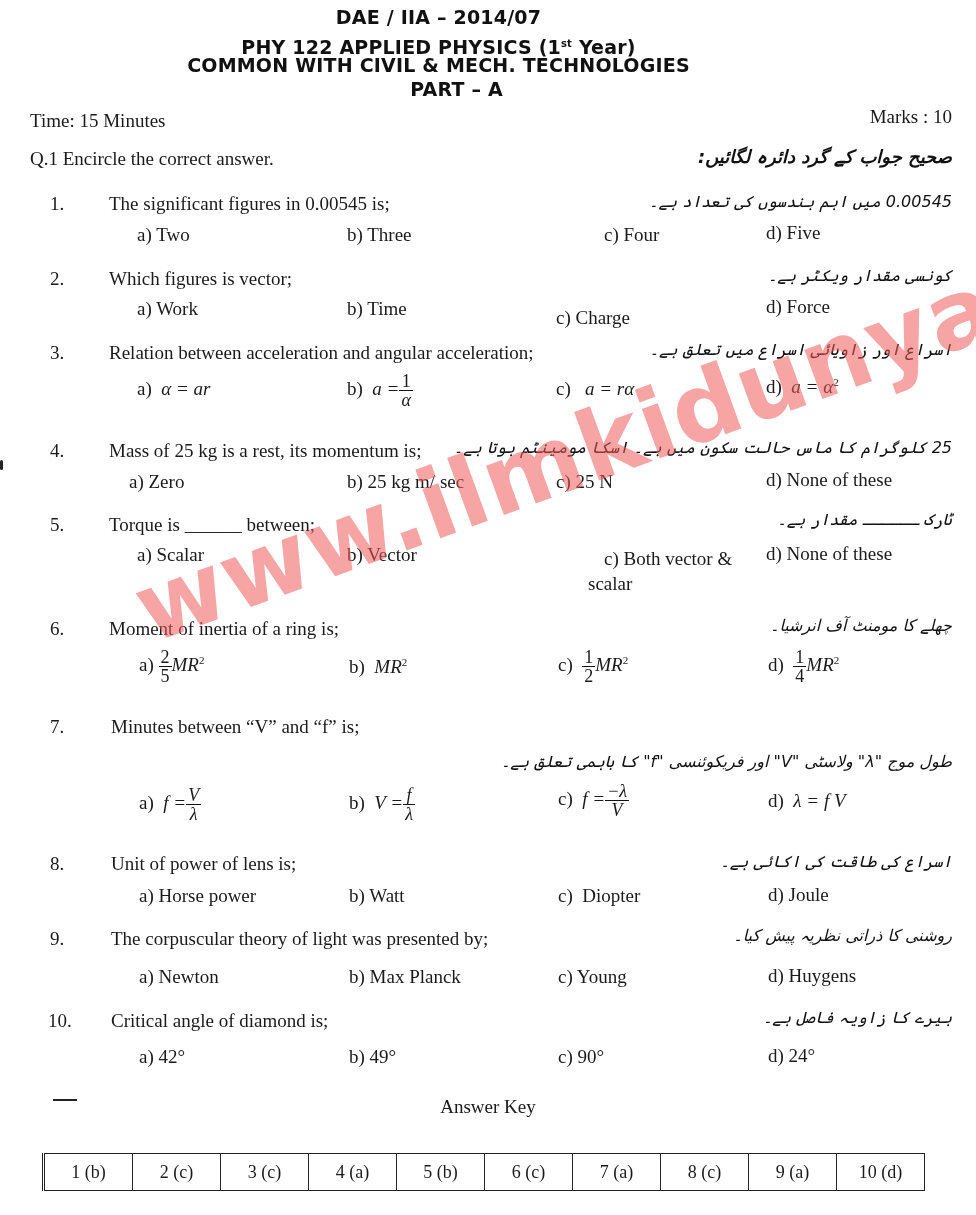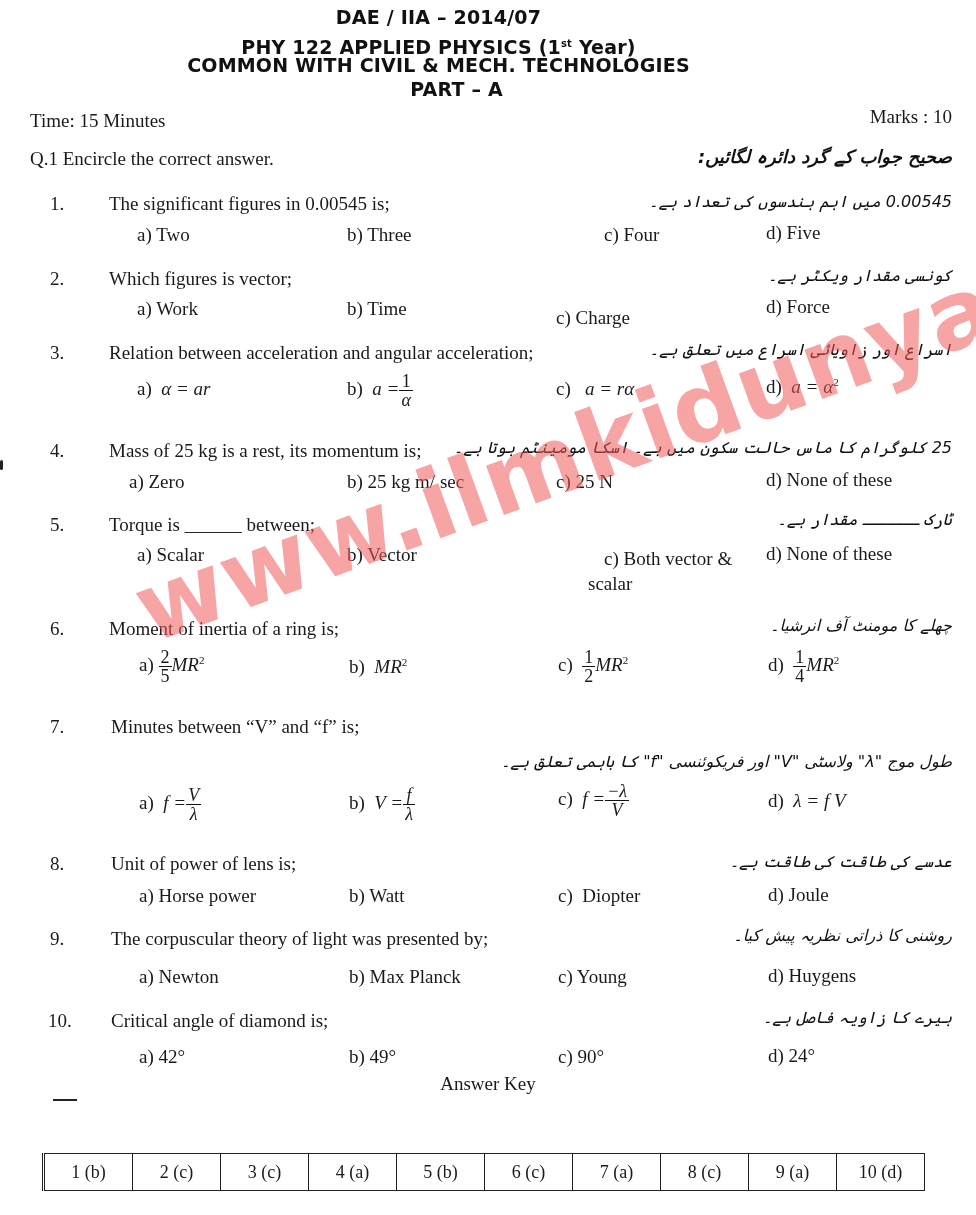--- a/index.html
+++ b/index.html
@@ -15,21 +15,21 @@
   .opt { font-size: 19px; }
   .math { font-style: italic; }
   .frac { display: inline-block; vertical-align: middle; text-align: center; line-height: 1; font-style: normal; }
   .frac .num { display: block; padding: 0 2px; border-bottom: 1px solid #111; font-size: 18px; }
   .frac .den { display: block; padding: 0 2px; font-size: 18px; }
   .frac i { font-style: italic; }
   .watermark { position: absolute; left: 120px; top: 560px; font-family: "DejaVu Sans", sans-serif;
                font-weight: bold; font-size: 96px; color: rgba(240, 90, 90, 0.55);
                transform: rotate(-20deg); transform-origin: left top; white-space: nowrap;
                letter-spacing: 1px; pointer-events: none; }
-  .key-title { position: absolute; top: 1073px; left: 0; width: 976px; text-align: center; font-size: 19px; }
+  .key-title { position: absolute; top: 1096px; left: 0; width: 976px; text-align: center; font-size: 19px; }
   .key-table { position: absolute; left: 44px; top: 1153px; border-collapse: collapse; }
   .key-table td { border: 1.5px solid #222; width: 87px; height: 36px; text-align: center;
                   font-size: 18px; padding: 0; }
   .key-bracket { position: absolute; left: 42px; top: 1153px; width: 4px; height: 38px;
                  border-left: 1.5px solid #222; }
   .dash { position: absolute; left: 53px; top: 1099px; width: 24px; height: 2px; background: #222; }
   .side-mark { position: absolute; left: 0; top: 460px; width: 3px; height: 10px; background:#222; border-radius: 2px; }
 </style>
 </head>
 <body>
@@ -112,21 +112,21 @@
   <div class="abs urdu" style="right:24px; top:752px;">طول موج "λ" ولاسٹی "V" اور فریکوئنسی "f" کا باہمی تعلق ہے۔</div>
   <div class="abs opt" style="left:139px; top:786px;"><span>a)</span>&nbsp; <span class="math">f =</span><span class="frac"><span class="num"><i>V</i></span><span class="den"><i>λ</i></span></span></div>
   <div class="abs opt" style="left:349px; top:786px;"><span>b)</span>&nbsp; <span class="math">V =</span><span class="frac"><span class="num"><i>f</i></span><span class="den"><i>λ</i></span></span></div>
   <div class="abs opt" style="left:558px; top:782px;"><span>c)</span>&nbsp; <span class="math">f =</span><span class="frac"><span class="num"><i>−λ</i></span><span class="den"><i>V</i></span></span></div>
   <div class="abs opt" style="left:768px; top:790px;"><span>d)</span>&nbsp; <span class="math">λ = f V</span></div>
 </div>
 
 <div>
   <div class="abs t" style="left:50px; top:853px;">8.</div>
   <div class="abs t" style="left:111px; top:853px;">Unit of power of lens is;</div>
-  <div class="abs urdu" style="right:24px; top:852px;">عدسے کی طاقت کی طاقت ہے۔</div>
+  <div class="abs urdu" style="right:24px; top:852px;">اسراع کی طاقت کی اکائی ہے۔</div>
   <div class="abs opt" style="left:139px; top:885px;"><span>a)</span> <span>Horse power</span></div>
   <div class="abs opt" style="left:349px; top:885px;"><span>b)</span> <span>Watt</span></div>
   <div class="abs opt" style="left:558px; top:885px;"><span>c)</span>&nbsp; <span>Diopter</span></div>
   <div class="abs opt" style="left:768px; top:884px;"><span>d)</span> <span>Joule</span></div>
 </div>
 
 <div>
   <div class="abs t" style="left:50px; top:928px;">9.</div>
   <div class="abs t" style="left:111px; top:928px;">The corpuscular theory of light was presented by;</div>
   <div class="abs urdu" style="right:24px; top:926px;">روشنی کا ذراتی نظریہ پیش کیا۔</div>

